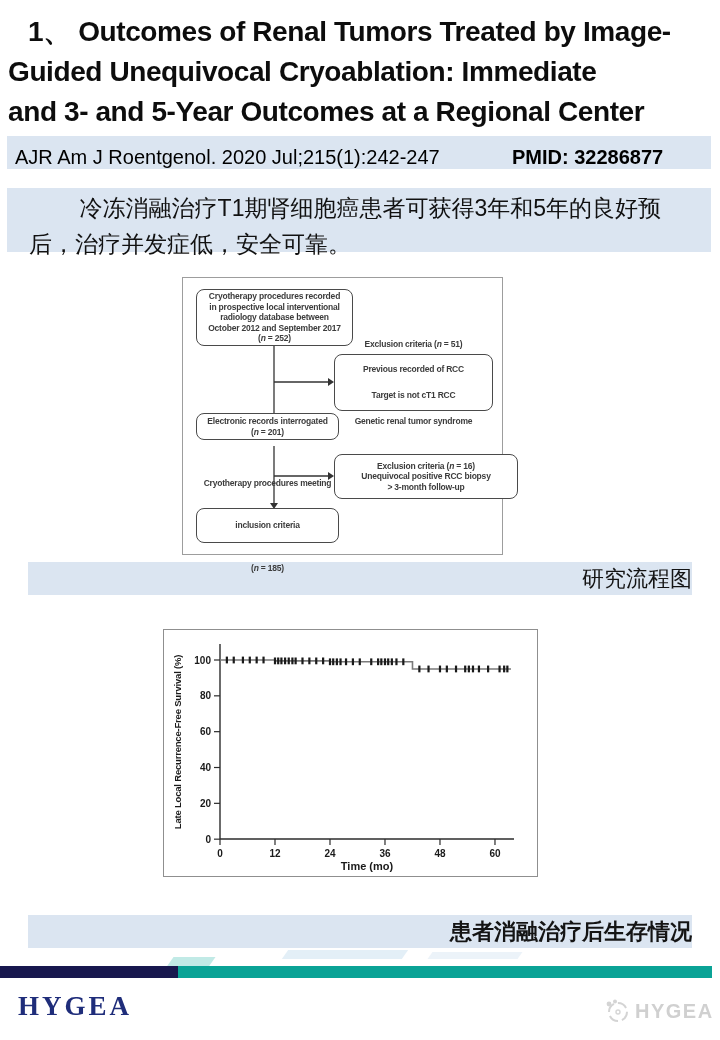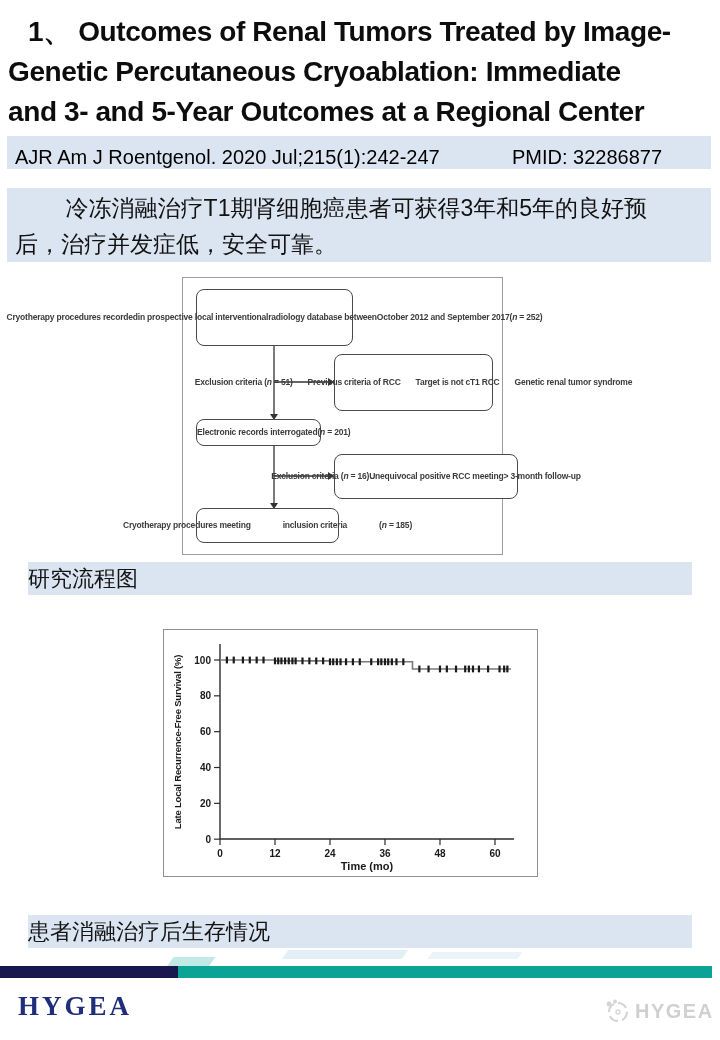--- a/index.html
+++ b/index.html
@@ -8,43 +8,43 @@
 
   
   .title-block{position:absolute;left:8px;top:12px;width:704px;}
   .title-line{font-size:28px;font-weight:bold;line-height:40px;letter-spacing:-0.4px;color:#0d0d0d;white-space:nowrap;}
   .title-line:first-child{padding-left:20px;}
 
   
   .citation-bar{position:absolute;left:7px;top:136px;width:704px;height:33px;background:#dbe5f1;
                 display:flex;align-items:flex-end;font-size:20px;}
   .citation-text{margin-left:8px;white-space:nowrap;}
-  .pmid-text{position:absolute;left:505px;white-space:nowrap;}
-
-  
-  .summary-box{position:absolute;left:7px;top:188px;width:704px;height:74px;background:#dbe5f1;
-               font-size:23px;line-height:36px;padding-top:2px;box-sizing:border-box;color:#111;}
+  .pmid-text{position:absolute;left:505px;white-space:nowrap;font-weight:bold;}
+
+  
+  .summary-box{position:absolute;left:7px;top:188px;width:704px;height:64px;background:#dbe5f1;
+               font-size:23px;line-height:36px;padding-top:2px;box-sizing:border-box;color:#111;padding-left:14px;}
   .summary-box .line{padding-left:8px;white-space:nowrap;}
   .summary-box .line:first-child{text-indent:2.2em;}
 
   
   .flow-panel{position:absolute;left:182px;top:277px;width:321px;height:278px;background:#fff;
               border:1px solid #9d9d9d;box-sizing:border-box;}
   .flow-box{position:absolute;background:#fff;border:1.5px solid #4a4a4a;border-radius:8px;
-            display:flex;flex-direction:row;justify-content:center;align-items:center;
+            display:flex;flex-direction:column;justify-content:center;align-items:center;
             font-size:8.5px;font-weight:bold;line-height:10.6px;color:#3c3c3c;letter-spacing:-0.2px;
             box-sizing:border-box;z-index:2;}
   .flow-box .line{white-space:nowrap;}
   .flow-svg{position:absolute;left:0;top:0;z-index:1;}
 
   
   .caption-bar{position:absolute;left:28px;width:664px;height:33px;background:#dbe5f1;
-               display:flex;align-items:center;justify-content:flex-start;font-size:22px;color:#141414;}
+               display:flex;align-items:center;justify-content:flex-end;font-size:22px;color:#141414;}
   .caption-1{top:562px;}
-  .caption-2{top:915px;}
+  .caption-2{top:915px;font-weight:bold;}
 
   
   .chart-panel{position:absolute;left:163px;top:629px;width:375px;height:248px;background:#fff;
                border:1px solid #8f8f8f;box-sizing:border-box;}
 
   
   .wisp{position:absolute;}
   .wisp-1{left:170px;top:957px;width:42px;height:10px;background:#8ed8d1;opacity:.55;transform:skewX(-35deg);}
   .wisp-2{left:285px;top:950px;width:120px;height:9px;background:#dcebf5;opacity:.8;transform:skewX(-35deg);}
   .wisp-3{left:430px;top:952px;width:90px;height:7px;background:#e4eef7;opacity:.7;transform:skewX(-35deg);}
@@ -55,21 +55,21 @@
   .watermark{position:absolute;left:604px;top:998px;display:flex;align-items:center;gap:5px;color:#d0d0d0;}
   .watermark-text{font-size:20px;letter-spacing:1.5px;font-weight:bold;color:#d0d0d0;}
 </style>
 </head>
 <body>
 
 <div class="page">
 
   <div class="title-block">
       <div class="title-line">1、 Outcomes of Renal Tumors Treated by Image-</div>
-      <div class="title-line">Genetic Percutaneous Cryoablation: Immediate</div>
+      <div class="title-line">Guided Unequivocal Cryoablation: Immediate</div>
       <div class="title-line">and 3- and 5-Year Outcomes at a Regional Center</div>
     </div>
 
   <div class="citation-bar">
     <span class="citation-text">AJR Am J Roentgenol. 2020 Jul;215(1):242-247</span>
     <span class="pmid-text">PMID: 32286877</span>
   </div>
 
   <div class="summary-box">
       <div class="line">冷冻消融治疗T1期肾细胞癌患者可获得3年和5年的良好预</div>
@@ -89,31 +89,31 @@
     </svg>
     <div class="flow-box" style="left:13px;top:11px;width:157px;height:57px;">
         <div class="line">Cryotherapy procedures recorded</div>
         <div class="line">in prospective local interventional</div>
         <div class="line">radiology database between</div>
         <div class="line">October 2012 and September 2017</div>
         <div class="line">(<i>n</i> = 252)</div>
       </div>
     <div class="flow-box" style="left:151px;top:76px;width:159px;height:57px;gap:15px;">
         <div class="line">Exclusion criteria (<i>n</i> = 51)</div>
-        <div class="line">Previous criteria of RCC</div>
+        <div class="line">Previous recorded of RCC</div>
         <div class="line">Target is not cT1 RCC</div>
         <div class="line">Genetic renal tumor syndrome</div>
       </div>
-    <div class="flow-box" style="left:13px;top:141px;width:125px;height:27px;justify-content:space-between;">
+    <div class="flow-box" style="left:13px;top:135px;width:143px;height:27px;">
         <div class="line">Electronic records interrogated</div>
         <div class="line">(<i>n</i> = 201)</div>
       </div>
     <div class="flow-box" style="left:151px;top:176px;width:184px;height:45px;">
         <div class="line">Exclusion criteria (<i>n</i> = 16)</div>
-        <div class="line">Unequivocal positive RCC meeting</div>
+        <div class="line">Unequivocal positive RCC biopsy</div>
         <div class="line">&gt; 3-month follow-up</div>
       </div>
     <div class="flow-box" style="left:13px;top:230px;width:143px;height:35px;gap:32px;">
         <div class="line">Cryotherapy procedures meeting</div>
         <div class="line">inclusion criteria</div>
         <div class="line">(<i>n</i> = 185)</div>
       </div>
   </div>
 
   <div class="caption-bar caption-1">

